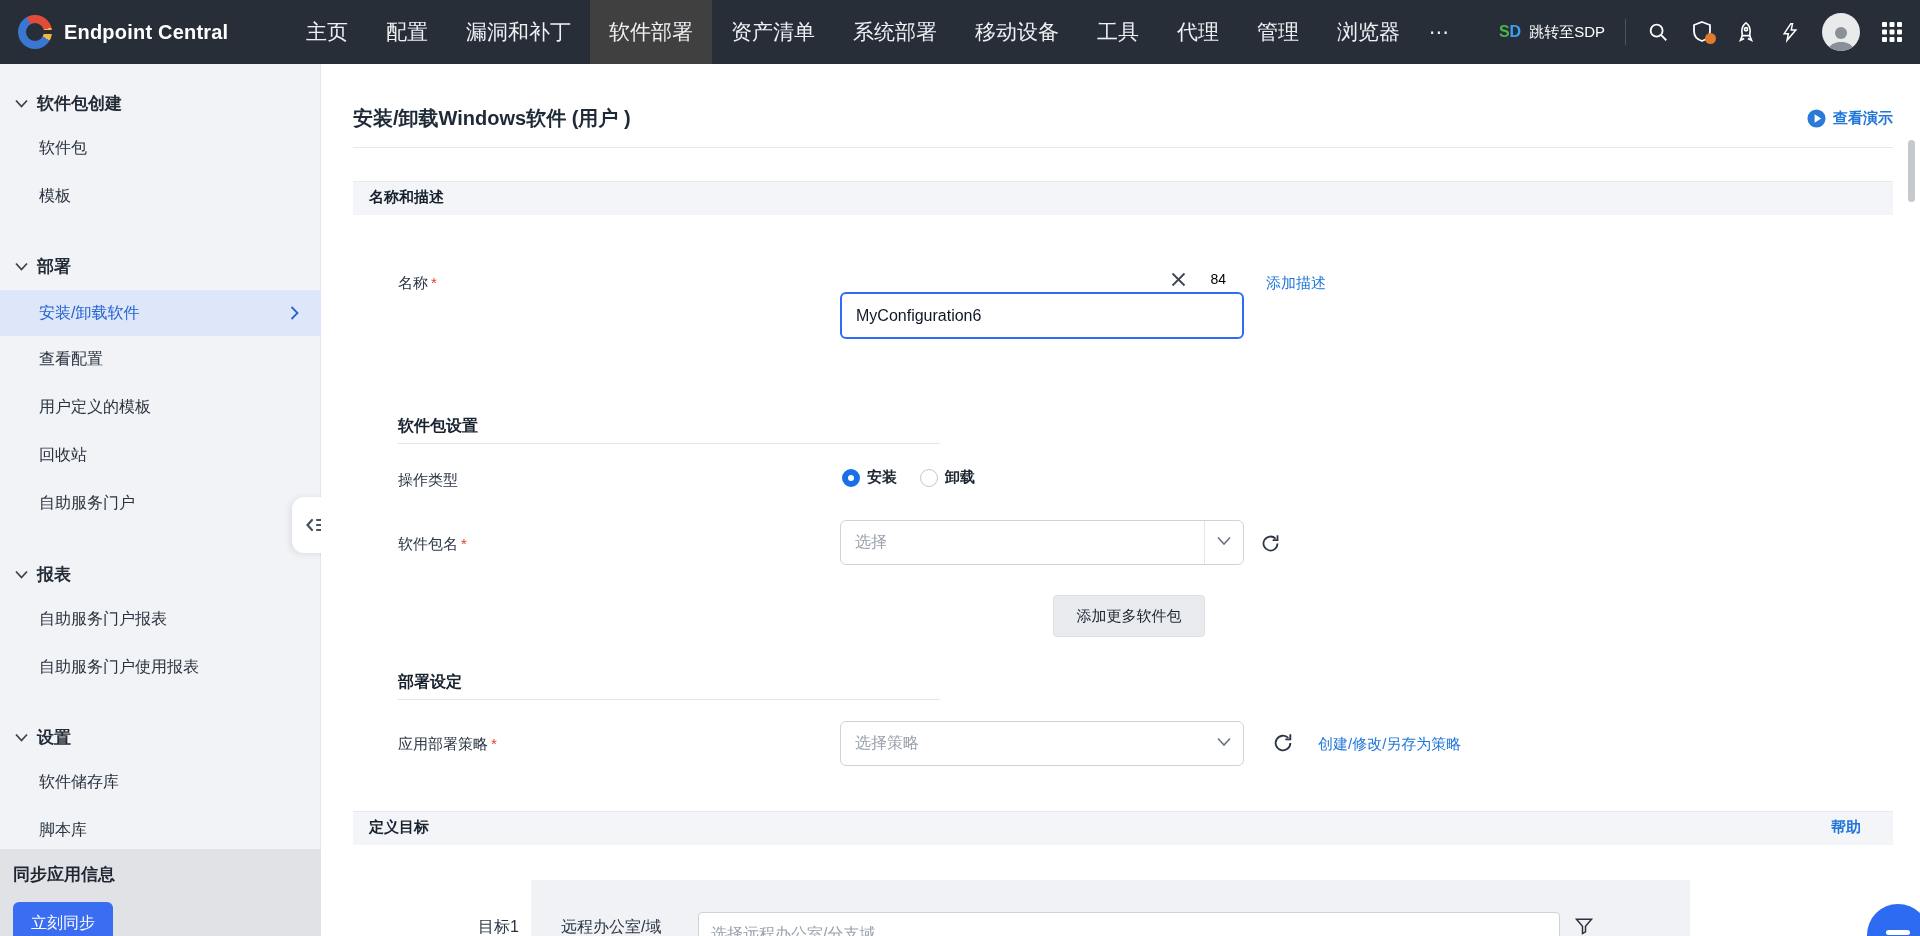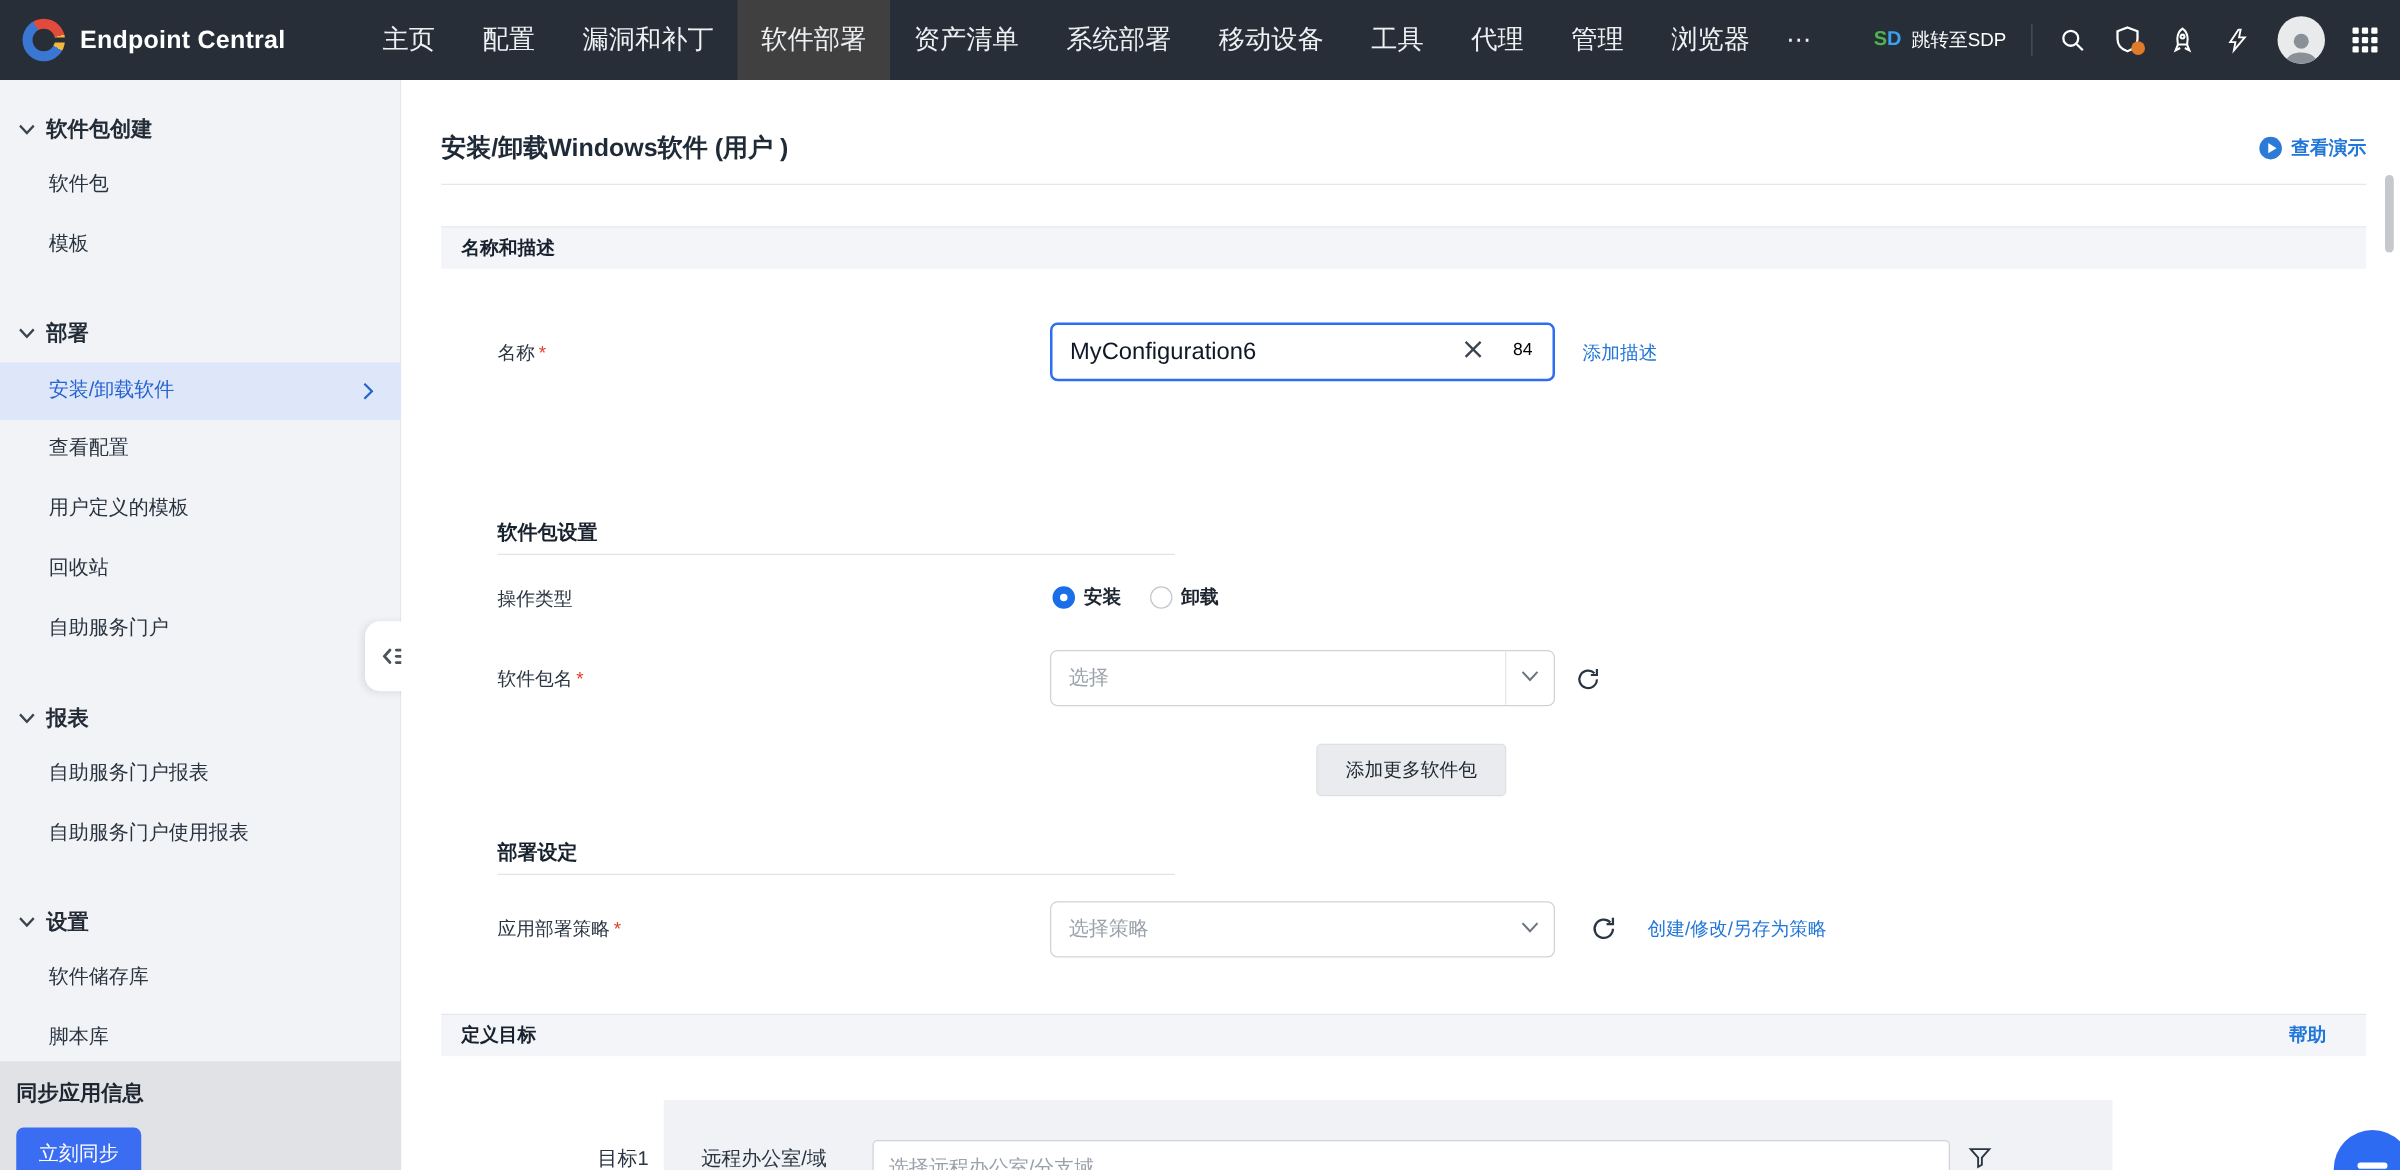--- a/index.html
+++ b/index.html
@@ -41,28 +41,28 @@
   .collapse-tab { position:absolute; left:292px; top:497px; width:55px; height:56px; background:#fff; border-radius:12px 0 0 12px; box-shadow:-2px 1px 6px rgba(30,40,60,.10); display:flex; align-items:center; cursor:pointer; }
   .collapse-tab svg { margin-left:14px; }
 
   
   .main { position:absolute; left:321px; top:64px; width:1599px; height:872px; background:#fff; }
   .page-title { position:absolute; left:32px; top:41px; font-size:20px; font-weight:600; color:#1f2a37; }
   .demo-link { position:absolute; right:27px; top:45px; display:flex; align-items:center; gap:7px; color:#2176d9; font-size:15px; font-weight:600; cursor:pointer; }
   .title-divider { position:absolute; left:32px; top:83px; width:1540px; height:1px; background:#e5e7ea; }
 
   .band { position:absolute; left:32px; width:1540px; height:34px; background:#f4f5f8; border-top:1px solid #e7e9ed;
-          line-height:34px; padding-left:16px; font-size:15px; font-weight:600; color:#18222e; }
+          line-height:34px; padding-left:16px; font-size:15px; font-weight:600; color:#18222e;font-family:Liberation Mono, monospace; }
   .band .band-right { position:absolute; right:32px; top:0; font-weight:600; color:#2176d9; font-size:15px; cursor:pointer; }
 
   .field-label { position:absolute; left:77px; font-size:15px; color:#2a3442; height:22px; line-height:22px; }
   .req { color:#e0402a; margin-left:3px; }
 
   .name-input-wrap { position:absolute; left:519px; top:194px; width:404px; height:47px; }
-  .name-input { width:100%; height:100%; border:2px solid #2f6cf6; border-radius:6px; padding:0 84px 0 14px; font-size:19px; color:#101826; font-family:inherit; outline:none; }
+  .name-input { width:100%; height:100%; border:2px solid #2f6cf6; border-radius:6px; padding:0 84px 0 14px; font-size:16px; color:#101826; font-family:inherit; outline:none;margin-top:34px; }
   .input-clear { position:absolute; right:58px; top:14px; cursor:pointer; }
   .char-count { position:absolute; right:18px; top:13px; font-size:14px; color:#000000; }
   .inline-link { position:absolute; color:#2176d9; font-size:15px; cursor:pointer; height:22px; line-height:22px; }
 
   .subsec-title { position:absolute; left:77px; font-size:16px; font-weight:700; color:#18222e; }
   .subsec-line { position:absolute; left:77px; width:542px; height:1px; background:#e2e4e8; }
 
   .radio-group { position:absolute; left:521px; display:flex; align-items:center; gap:7px; }
   .radio-on { width:18px; height:18px; border-radius:50%; background:#fff; border:6px solid #1a6ee8; cursor:pointer; }
   .radio-off { width:18px; height:18px; border-radius:50%; background:#fff; border:1.5px solid #c3c8cf; cursor:pointer; margin-left:16px; }

